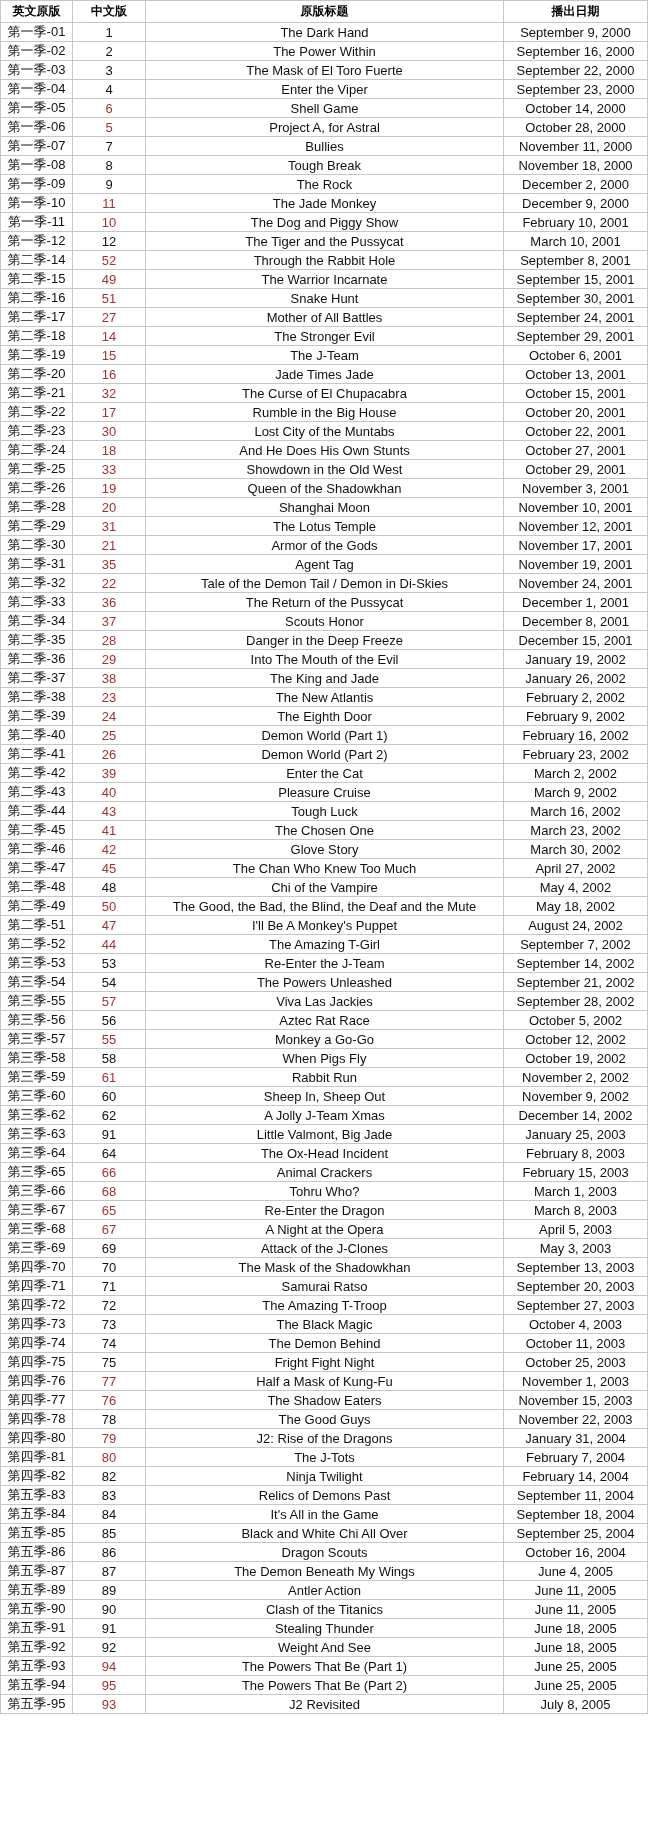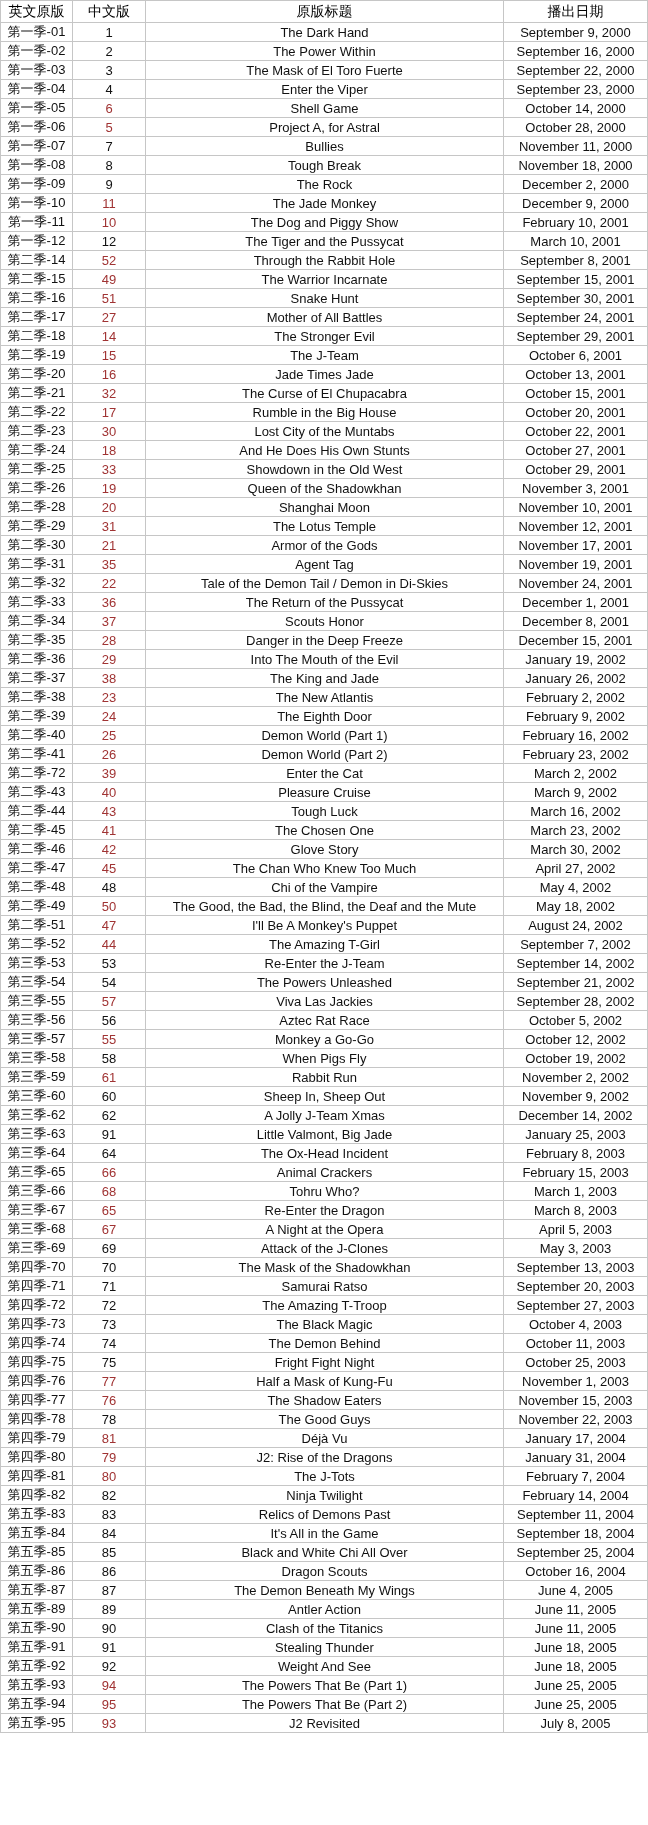--- a/index.html
+++ b/index.html
@@ -25,22 +25,22 @@
   table.episodes col.c4 { width: 144px; }
   table.episodes th, table.episodes td {
     border: 1px solid #c6c6c6;
     text-align: center;
     vertical-align: middle;
     padding: 0 2px;
     overflow: hidden;
     white-space: nowrap;
   }
   table.episodes th {
-    font-size: 14px;
-    font-weight: normal;
+    font-size: 12px;
+    font-weight: bold;
     height: 21px;
     color: #000000;
   }
   table.episodes td {
     font-size: 13px;
     height: 17.9px;
     color: #111111;
   }
   td.cell-en { letter-spacing: 0px; }
   td.cell-cn.red { color: var(--red-num, #a03333); }
@@ -295,21 +295,21 @@
     <td class="cell-title">Demon World (Part 1)</td>
     <td class="cell-date">February 16, 2002</td>
   </tr>
         <tr>
     <td class="cell-en">第二季-41</td>
     <td class="cell-cn red">26</td>
     <td class="cell-title">Demon World (Part 2)</td>
     <td class="cell-date">February 23, 2002</td>
   </tr>
         <tr>
-    <td class="cell-en">第二季-72</td>
+    <td class="cell-en">第二季-42</td>
     <td class="cell-cn red">39</td>
     <td class="cell-title">Enter the Cat</td>
     <td class="cell-date">March 2, 2002</td>
   </tr>
         <tr>
     <td class="cell-en">第二季-43</td>
     <td class="cell-cn red">40</td>
     <td class="cell-title">Pleasure Cruise</td>
     <td class="cell-date">March 9, 2002</td>
   </tr>
@@ -503,26 +503,20 @@
     <td class="cell-en">第四季-77</td>
     <td class="cell-cn red">76</td>
     <td class="cell-title">The Shadow Eaters</td>
     <td class="cell-date">November 15, 2003</td>
   </tr>
         <tr>
     <td class="cell-en">第四季-78</td>
     <td class="cell-cn">78</td>
     <td class="cell-title">The Good Guys</td>
     <td class="cell-date">November 22, 2003</td>
-  </tr>
-        <tr>
-    <td class="cell-en">第四季-79</td>
-    <td class="cell-cn red">81</td>
-    <td class="cell-title">Déjà Vu</td>
-    <td class="cell-date">January 17, 2004</td>
   </tr>
         <tr>
     <td class="cell-en">第四季-80</td>
     <td class="cell-cn red">79</td>
     <td class="cell-title">J2: Rise of the Dragons</td>
     <td class="cell-date">January 31, 2004</td>
   </tr>
         <tr>
     <td class="cell-en">第四季-81</td>
     <td class="cell-cn red">80</td>

